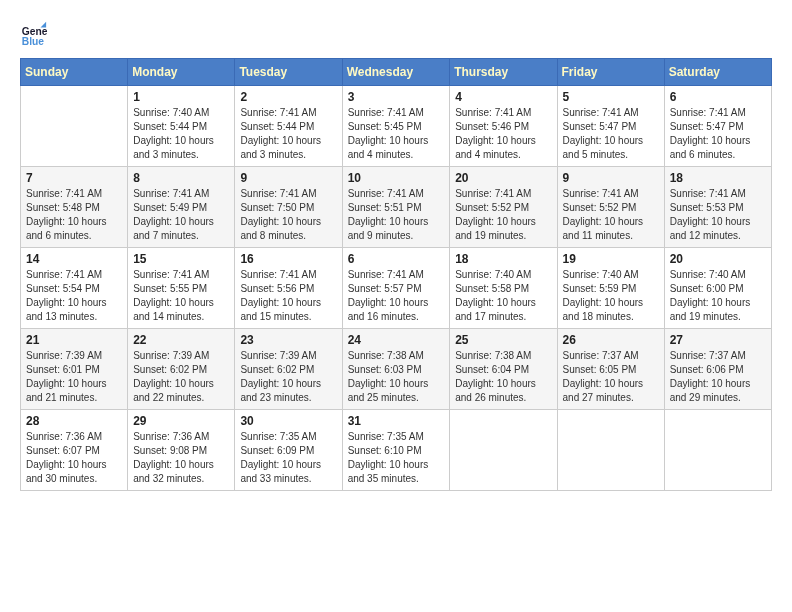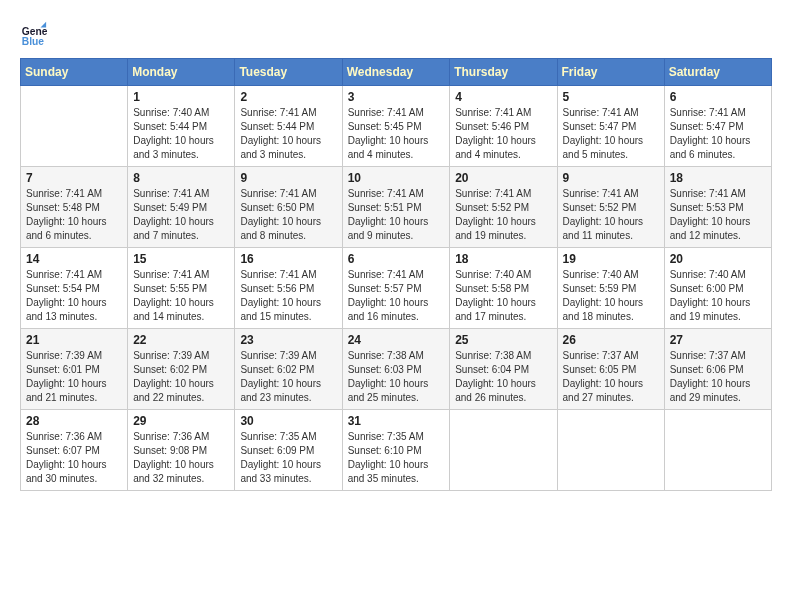--- a/index.html
+++ b/index.html
@@ -167,21 +167,21 @@
         <td>
           <div class="day-number">8</div>
           <div class="day-info">Sunrise: 7:41 AM</div>
           <div class="day-info">Sunset: 5:49 PM</div>
           <div class="day-info">Daylight: 10 hours</div>
           <div class="day-info">and 7 minutes.</div>
         </td>
         <td>
           <div class="day-number">9</div>
           <div class="day-info">Sunrise: 7:41 AM</div>
-          <div class="day-info">Sunset: 6:50 PM</div>
+          <div class="day-info">Sunset: 7:50 PM</div>
           <div class="day-info">Daylight: 10 hours</div>
           <div class="day-info">and 8 minutes.</div>
         </td>
         <td>
           <div class="day-number">10</div>
           <div class="day-info">Sunrise: 7:41 AM</div>
           <div class="day-info">Sunset: 5:51 PM</div>
           <div class="day-info">Daylight: 10 hours</div>
           <div class="day-info">and 9 minutes.</div>
         </td>

